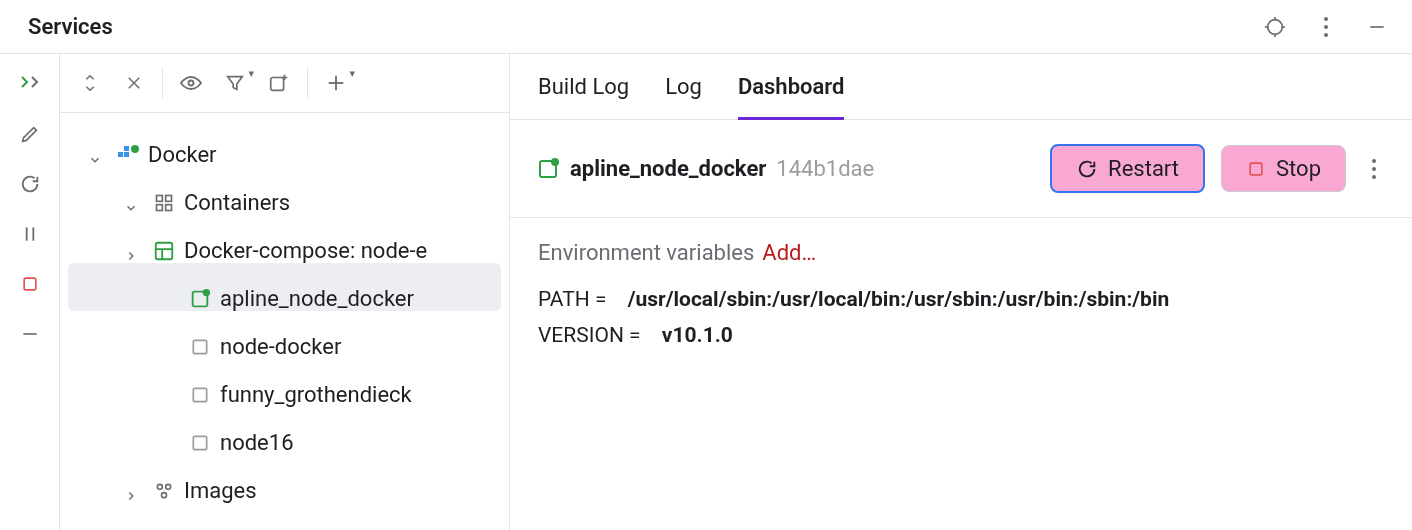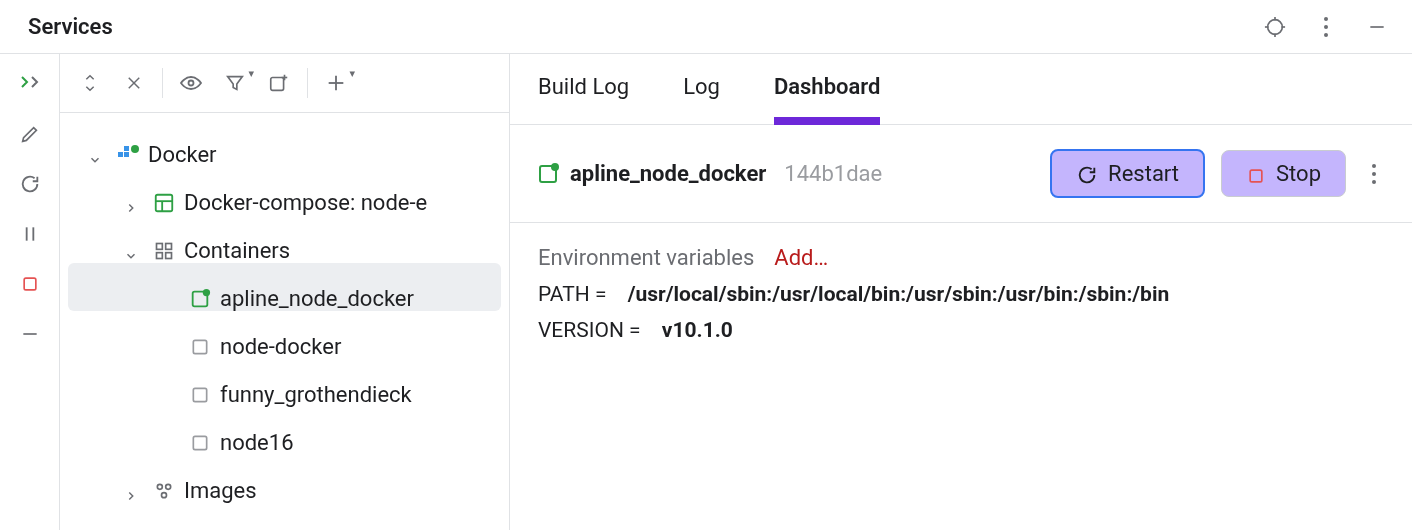--- a/index.html
+++ b/index.html
@@ -16,34 +16,34 @@
   .toolrow { display:flex; align-items:center; gap:0; padding:10px 8px; border-bottom:1px solid #e0e2e5; }
   .tbtn { width:44px; height:38px; display:flex; align-items:center; justify-content:center; color:#6b6d72; cursor:pointer; position:relative; }
   .tsep { width:1px; height:30px; background:#e0e2e5; margin:0 6px; }
   .tree { flex:1; overflow:hidden; padding-top:6px; }
   .tnode { display:flex; align-items:flex-end; gap:8px; height:48px; padding-left:0; font-size:22px; cursor:pointer; white-space:nowrap; overflow:hidden; }
   .tnode.sel { background:#eceef1; border-radius:6px; margin:0 8px; }
   .tw { display:inline-block; width:20px; text-align:center; color:#6b6d72; flex-shrink:0; }
   .ind { display:inline-block; flex-shrink:0; }
   .tic { width:24px; height:24px; display:flex; align-items:center; justify-content:center; flex-shrink:0; }
   .right { flex:1; display:flex; flex-direction:column; min-width:0; }
-  .tabs { display:flex; gap:54px; padding:20px 28px 0 28px; border-bottom:1px solid #e0e2e5; font-size:22px; }
+  .tabs { display:flex; gap:36px; padding:20px 28px 0 28px; border-bottom:1px solid #e0e2e5; font-size:22px; }
   .tab { padding-bottom:18px; cursor:pointer; }
-  .tab.active { font-weight:600; border-bottom:8px solid #6d28d9; margin-bottom:-1px; }
+  .tab.active { font-weight:600; border-bottom:3px solid #6d28d9; margin-bottom:-1px; }
   .hdrrow { display:flex; align-items:center; justify-content:space-between; padding:24px 26px; border-bottom:1px solid #e0e2e5; }
   .hdrleft { display:flex; align-items:center; gap:10px; min-width:0; }
   .cname { font-weight:700; font-size:22px; }
-  .chash { color:#9a9ca0; font-size:22px; margin-left:8px; }
+  .chash { color:#9a9ca0; font-size:22px; margin-left:0; }
   .hdrright { display:flex; align-items:center; gap:16px; }
-  .btn { display:flex; align-items:flex-end; gap:10px; padding:10px 24px; border-radius:8px; border:1px solid #c9ccd0; font-size:22px; cursor:pointer; background:#c4b5fd; }
+  .btn { display:flex; align-items:center; gap:10px; padding:10px 24px; border-radius:8px; border:1px solid #c9ccd0; font-size:22px; cursor:pointer; background:#f9a8d4; }
   .btn.primary { border:2.5px solid #3574f0; }
   .kebab { display:flex; flex-direction:column; gap:4px; justify-content:center; align-items:center; width:24px; cursor:pointer; }
   .dot { width:4px; height:4px; border-radius:50%; background:#6b6d72; }
   .body { padding:22px 28px; font-size:22px; }
-  .envhead { display:flex; align-items:center; gap:20px; margin-bottom:12px; }
+  .envhead { display:flex; align-items:center; gap:8px; margin-bottom:22px; }
   .envlabel { color:#6b6d72; }
   .addlink { color:#b91c1c; cursor:pointer; }
   .envrow { margin:12px 0; font-size:21px; }
   .envrow b { font-weight:700;margin-left:16px; }
   svg { display:block; }
   .mini-corner { position:absolute; top:3px; right:3px; font-size:11px; color:#6b6d72; }
 </style>
 </head>
 <body>
 
@@ -170,49 +170,49 @@
                 <circle cx="19" cy="4" r="4" fill="#2ea044"></circle>
               </svg>
           </span>
           <span>Docker</span>
         </div>
 
         <div class="tnode">
           <span class="ind" style="width:56px"></span>
           <span class="tw">
             <svg width="14" height="14" viewBox="0 0 24 24" fill="none" stroke="#6b6d72" stroke-width="2.5">
-                <path d="M9 6l6 6-6 6"></path>
-              </svg>
-          </span>
-          <span class="tic">
-            <svg width="22" height="22" viewBox="0 0 24 24" fill="none" stroke="#2ea044" stroke-width="2">
-                <rect x="3" y="3" width="18" height="18" rx="2"></rect>
-                <line x1="3" y1="10" x2="21" y2="10"></line>
-                <line x1="10" y1="10" x2="10" y2="21"></line>
-              </svg>
-          </span>
-          <span>Docker-compose: node-e</span>
-        </div>
-
-        <div class="tnode">
-          <span class="ind" style="width:56px"></span>
-          <span class="tw">
-            <svg width="14" height="14" viewBox="0 0 24 24" fill="none" stroke="#6b6d72" stroke-width="2.5">
                 <path d="M6 9l6 6 6-6"></path>
               </svg>
           </span>
           <span class="tic">
             <svg width="20" height="20" viewBox="0 0 24 24" fill="none" stroke="#6b6d72" stroke-width="2">
                 <rect x="3" y="3" width="7" height="7"></rect>
                 <rect x="14" y="3" width="7" height="7"></rect>
                 <rect x="3" y="14" width="7" height="7"></rect>
                 <rect x="14" y="14" width="7" height="7"></rect>
               </svg>
           </span>
           <span>Containers</span>
+        </div>
+
+        <div class="tnode">
+          <span class="ind" style="width:56px"></span>
+          <span class="tw">
+            <svg width="14" height="14" viewBox="0 0 24 24" fill="none" stroke="#6b6d72" stroke-width="2.5">
+                <path d="M9 6l6 6-6 6"></path>
+              </svg>
+          </span>
+          <span class="tic">
+            <svg width="22" height="22" viewBox="0 0 24 24" fill="none" stroke="#2ea044" stroke-width="2">
+                <rect x="3" y="3" width="18" height="18" rx="2"></rect>
+                <line x1="3" y1="10" x2="21" y2="10"></line>
+                <line x1="10" y1="10" x2="10" y2="21"></line>
+              </svg>
+          </span>
+          <span>Docker-compose: node-e</span>
         </div>
 
         <div class="tnode sel">
           <span class="ind" style="width:112px"></span>
           <span class="tic">
             <svg width="22" height="22" viewBox="0 0 24 24" fill="none" stroke="#2ea044" stroke-width="2">
                 <rect x="4" y="4" width="16" height="16" rx="2"></rect>
                 <circle cx="19" cy="5" r="4" fill="#2ea044" stroke="none"></circle>
               </svg>
           </span>

